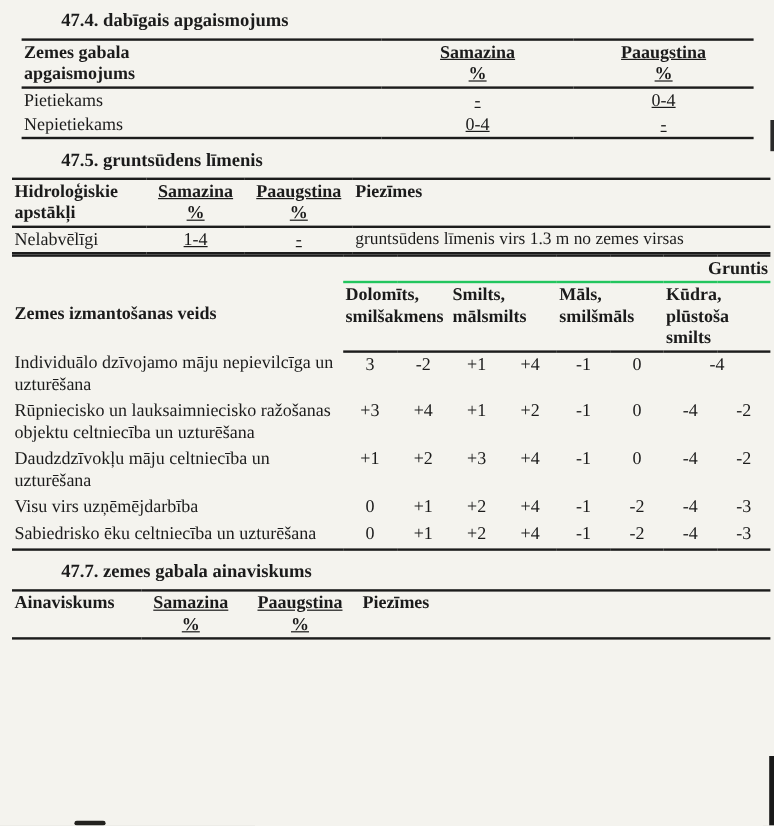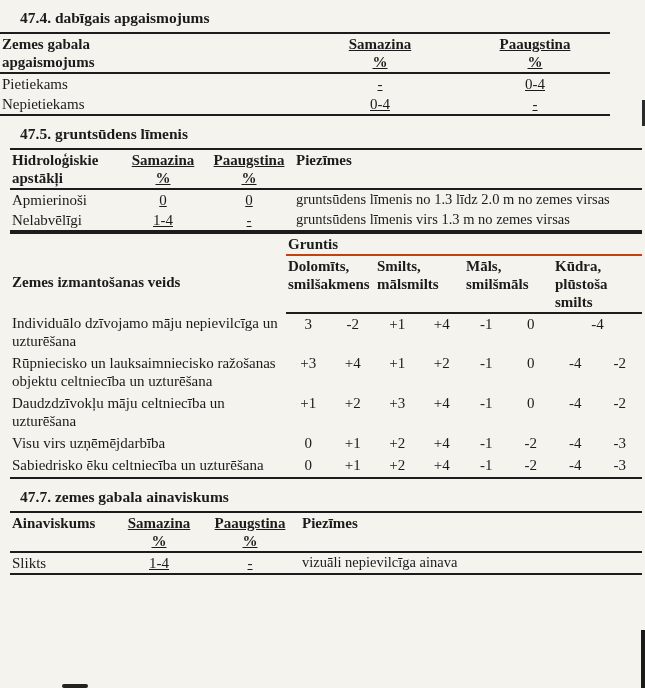--- a/index.html
+++ b/index.html
@@ -8,41 +8,41 @@
   .page {
     width: 645px; height: 688px;
     background: #f4f3ee;
     color: #1b1b1b;
     font-family: "Liberation Serif", "DejaVu Serif", serif;
     position: relative;
     overflow: hidden;
   }
   .heading {
     font-size: 15.5px; font-weight: bold;
-    margin: 0 0 0 20px; padding: 9px 0 5px;
+    margin: 0 0 0 51px; padding: 9px 0 5px;
   }
   table { border-collapse: collapse; table-layout: fixed; }
   th, td {
     font-size: 15px; line-height: 1.2;
     font-weight: normal; text-align: left;
     vertical-align: top; padding: 1px 2px;
   }
   th { font-weight: bold; }
   .center { text-align: center; text-decoration: underline; }
   .rule-t { border-top: 2px solid #1c1c1c; }
   .rule-b { border-bottom: 2px solid #1c1c1c; }
-  .t1 { width: 610px; }
+  .t1 { margin-left: 18px; width: 610px; }
   .t2, .t3, .t4 { margin-left: 10px; width: 632px; }
   .narrow-head { width: 120px; }
   .unit { text-align: center; font-weight: bold; }
   .note { white-space: nowrap; font-size: 14.5px; }
   .note-wrap { font-size: 14.5px; }
   .t3 td { padding-bottom: 3px; }
   .t3 .vals { text-align: center; }
-  .gruntis-cell { text-align: left; border-bottom: 2px solid #c2410c; }
+  .gruntis-cell { text-align: right; border-bottom: 2px solid #22c55e; }
   .soil-head { text-align: left; vertical-align: top; }
   .scan-bar-right {
     position: absolute; right: 0; bottom: 0;
     width: 4px; height: 58px; background: #191919;
   }
   .scan-tick-right {
     position: absolute; right: 0; top: 100px;
     width: 3px; height: 26px; background: #2a2a2a;
   }
   .scan-smudge {
@@ -110,26 +110,20 @@
           <div class="unit">%</div>
         </th>
         <th class="rule-t rule-b center">
           <div>Paaugstina</div>
           <div class="unit">%</div>
         </th>
         <th class="rule-t rule-b">Piezīmes</th>
       </tr>
     </thead>
     <tbody>
-      <tr>
-        <td>Apmierinoši</td>
-        <td class="center">0</td>
-        <td class="center">0</td>
-        <td class="note">gruntsūdens līmenis no 1.3 līdz 2.0 m no zemes virsas</td>
-      </tr>
       <tr>
         <td class="rule-b">Nelabvēlīgi</td>
         <td class="rule-b center">1-4</td>
         <td class="rule-b center">-</td>
         <td class="rule-b note">gruntsūdens līmenis virs 1.3 m no zemes virsas</td>
       </tr>
     </tbody>
   </table>
 
   <table class="t3">
@@ -230,25 +224,19 @@
           <div class="unit">%</div>
         </th>
         <th class="rule-t rule-b center">
           <div>Paaugstina</div>
           <div class="unit">%</div>
         </th>
         <th class="rule-t rule-b">Piezīmes</th>
       </tr>
     </thead>
     <tbody>
-      <tr>
-        <td class="rule-b">Slikts</td>
-        <td class="rule-b center">1-4</td>
-        <td class="rule-b center">-</td>
-        <td class="rule-b note-wrap">vizuāli nepievilcīga ainava</td>
-      </tr>
     </tbody>
   </table>
 
   <div class="scan-bar-right"></div>
   <div class="scan-tick-right"></div>
   <div class="scan-smudge"></div>
 </div>
 
 </body></html>

